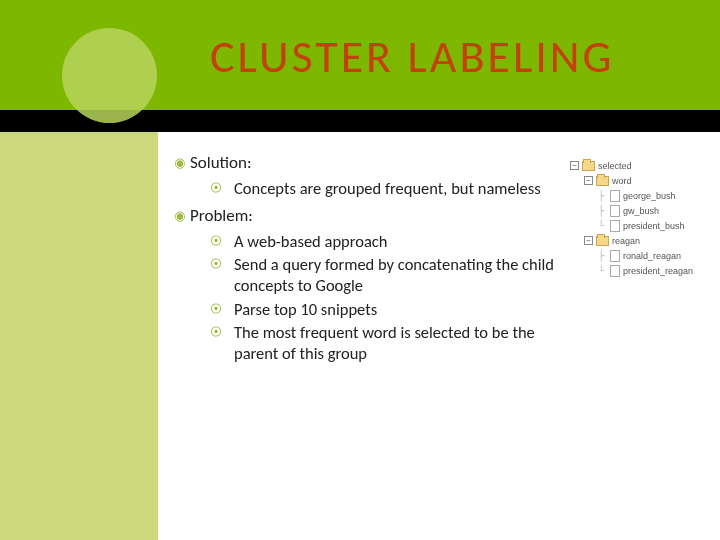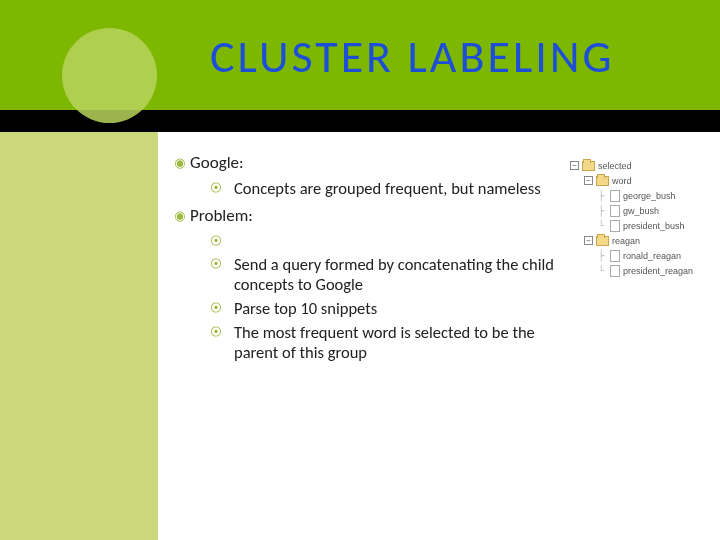--- a/index.html
+++ b/index.html
@@ -39,21 +39,21 @@
     border-radius: 50%;
     background: #b7d35c;
     opacity: 0.85;
   }
   .title {
     position: absolute;
     top: 28px;
     left: 210px;
     font-size: 46px;
     letter-spacing: 3px;
-    color: #1d4ed8;
+    color: #c2410c;
     font-weight: 400;
     font-family: 'Trebuchet MS', Calibri, sans-serif;
   }
   .sidebar {
     position: absolute;
     top: 132px;
     left: 0;
     width: 158px;
     height: 408px;
     background: #cbd97c;
@@ -174,36 +174,37 @@
   <div class="circle"></div>
   <div class="title">CLUSTER LABELING</div>
 </div>
 
 <div class="sidebar"></div>
 
 <div class="content">
 
   <div class="lvl1">
     <span class="bullet">◉</span>
-    <span>Google:</span>
+    <span>Solution:</span>
   </div>
   <div class="lvl2-wrap">
     <div class="lvl2">
       <span class="bullet">⦿</span>
       <span>Concepts are grouped frequent, but nameless</span>
     </div>
   </div>
 
   <div class="lvl1">
     <span class="bullet">◉</span>
     <span>Problem:</span>
   </div>
   <div class="lvl2-wrap">
     <div class="lvl2">
       <span class="bullet">⦿</span>
+      <span>A web-based approach</span>
     </div>
     <div class="lvl2">
       <span class="bullet">⦿</span>
       <span>Send a query formed by concatenating the child concepts to Google</span>
     </div>
     <div class="lvl2">
       <span class="bullet">⦿</span>
       <span>Parse top 10 snippets</span>
     </div>
     <div class="lvl2">

